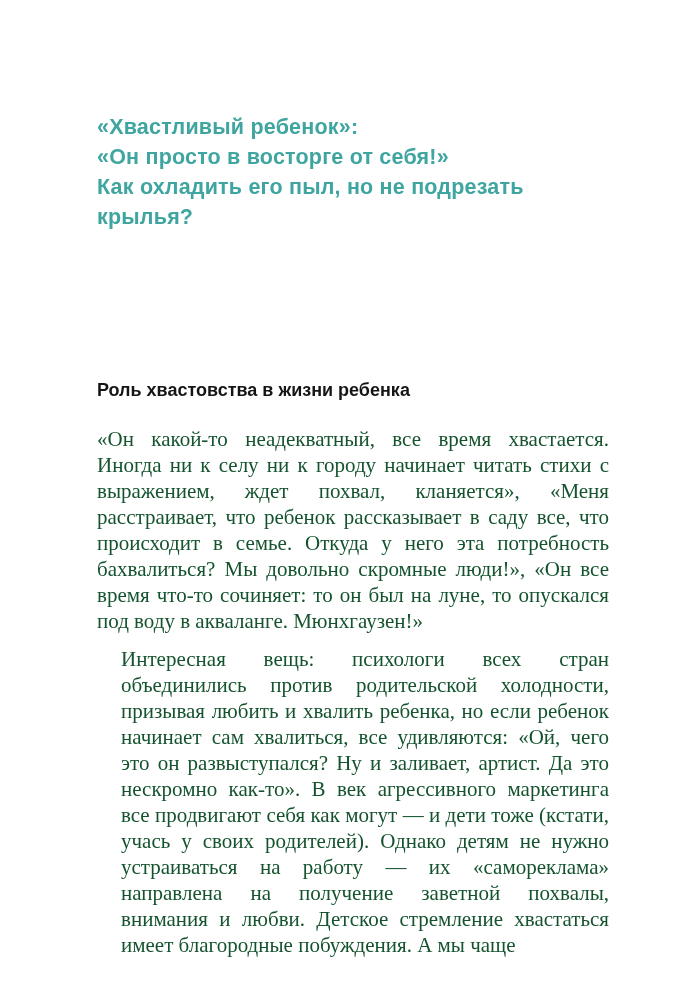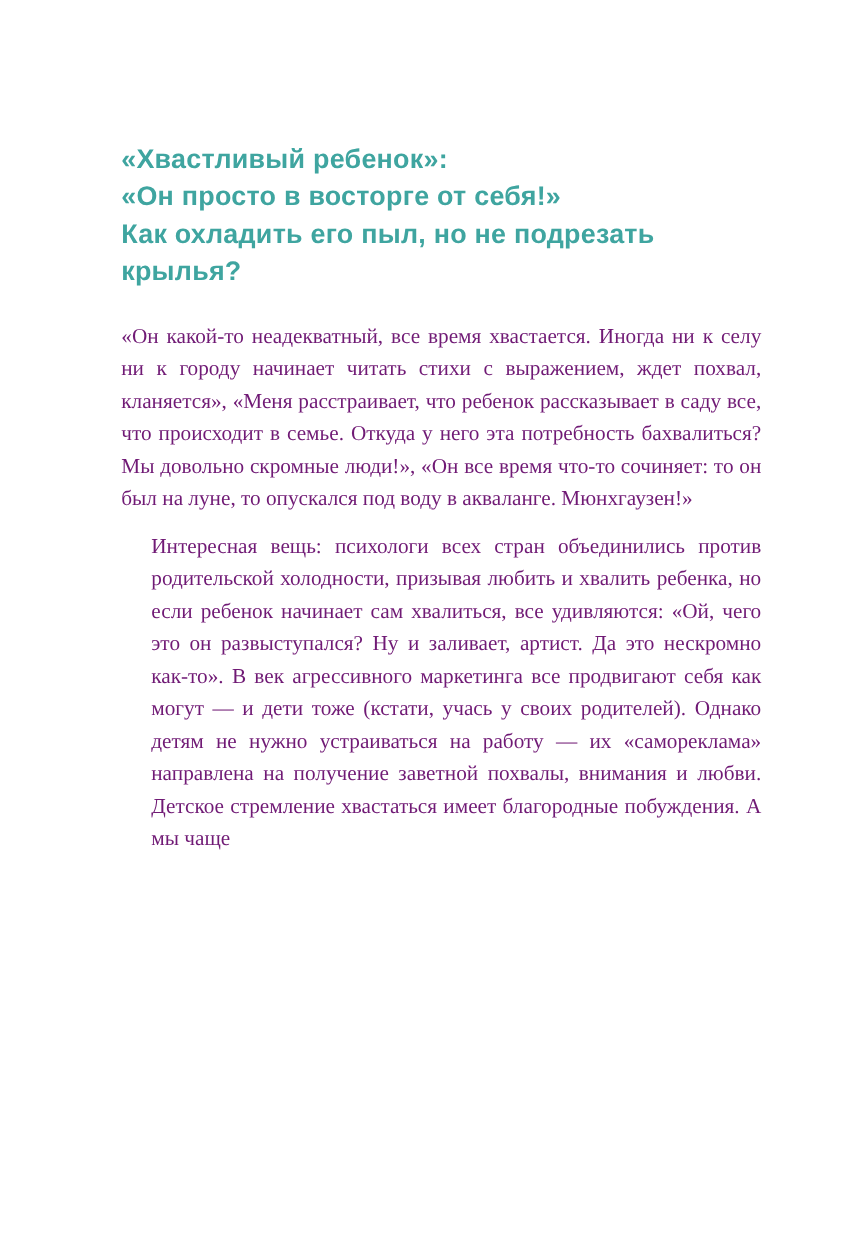--- a/index.html
+++ b/index.html
@@ -37,23 +37,23 @@
     margin-top: 146px;
     font-family: "Liberation Sans", "DejaVu Sans", sans-serif;
     font-weight: 700;
     font-size: 18px;
     line-height: 24px;
     color: #151515;
   }
   .body-text {
     margin-top: 24px;
     font-family: "Liberation Serif", "DejaVu Serif", serif;
-    font-size: 17px;
+    font-size: 21px;
     line-height: 26px;
-    color: #701a75;
+    color: #14532d;
     text-align: justify;
     hyphens: auto;
     -webkit-hyphens: auto;
   }
   .body-text p {
     margin: 0;
   }
   .body-text p + p {
     margin-top: 12px;
     margin-left: 24px;
@@ -61,18 +61,19 @@
 </style>
 </head>
 <body>
 
 <div class="book-page">
   <div class="content">
     <h1 class="chapter-title">«Хвастливый ребенок»:
 «Он просто в восторге от себя!»
 Как охладить его пыл, но не подрезать
 крылья?</h1>
+    <h2 class="section-heading">Роль хвастовства в жизни ребенка</h2>
     <div class="body-text">
       <p>«Он какой-то неадекватный, все время хвастается. Иногда ни к селу ни к городу начинает читать стихи с выражением, ждет похвал, кланяется», «Меня расстраивает, что ребенок рассказывает в саду все, что происходит в семье. Откуда у него эта потребность бахвалиться? Мы довольно скромные люди!», «Он все время что-то сочиняет: то он был на луне, то опускался под воду в акваланге. Мюнхгаузен!»</p>
       <p>Интересная вещь: психологи всех стран объединились против родительской холодности, призывая любить и хвалить ребенка, но если ребенок начинает сам хвалиться, все удивляются: «Ой, чего это он развыступался? Ну и заливает, артист. Да это нескромно как-то». В век агрессивного маркетинга все продвигают себя как могут — и дети тоже (кстати, учась у своих родителей). Однако детям не нужно устраиваться на работу — их «самореклама» направлена на получение заветной похвалы, внимания и любви. Детское стремление хвастаться имеет благородные побуждения. А мы чаще</p>
     </div>
   </div>
 </div>
 
 </body></html>

